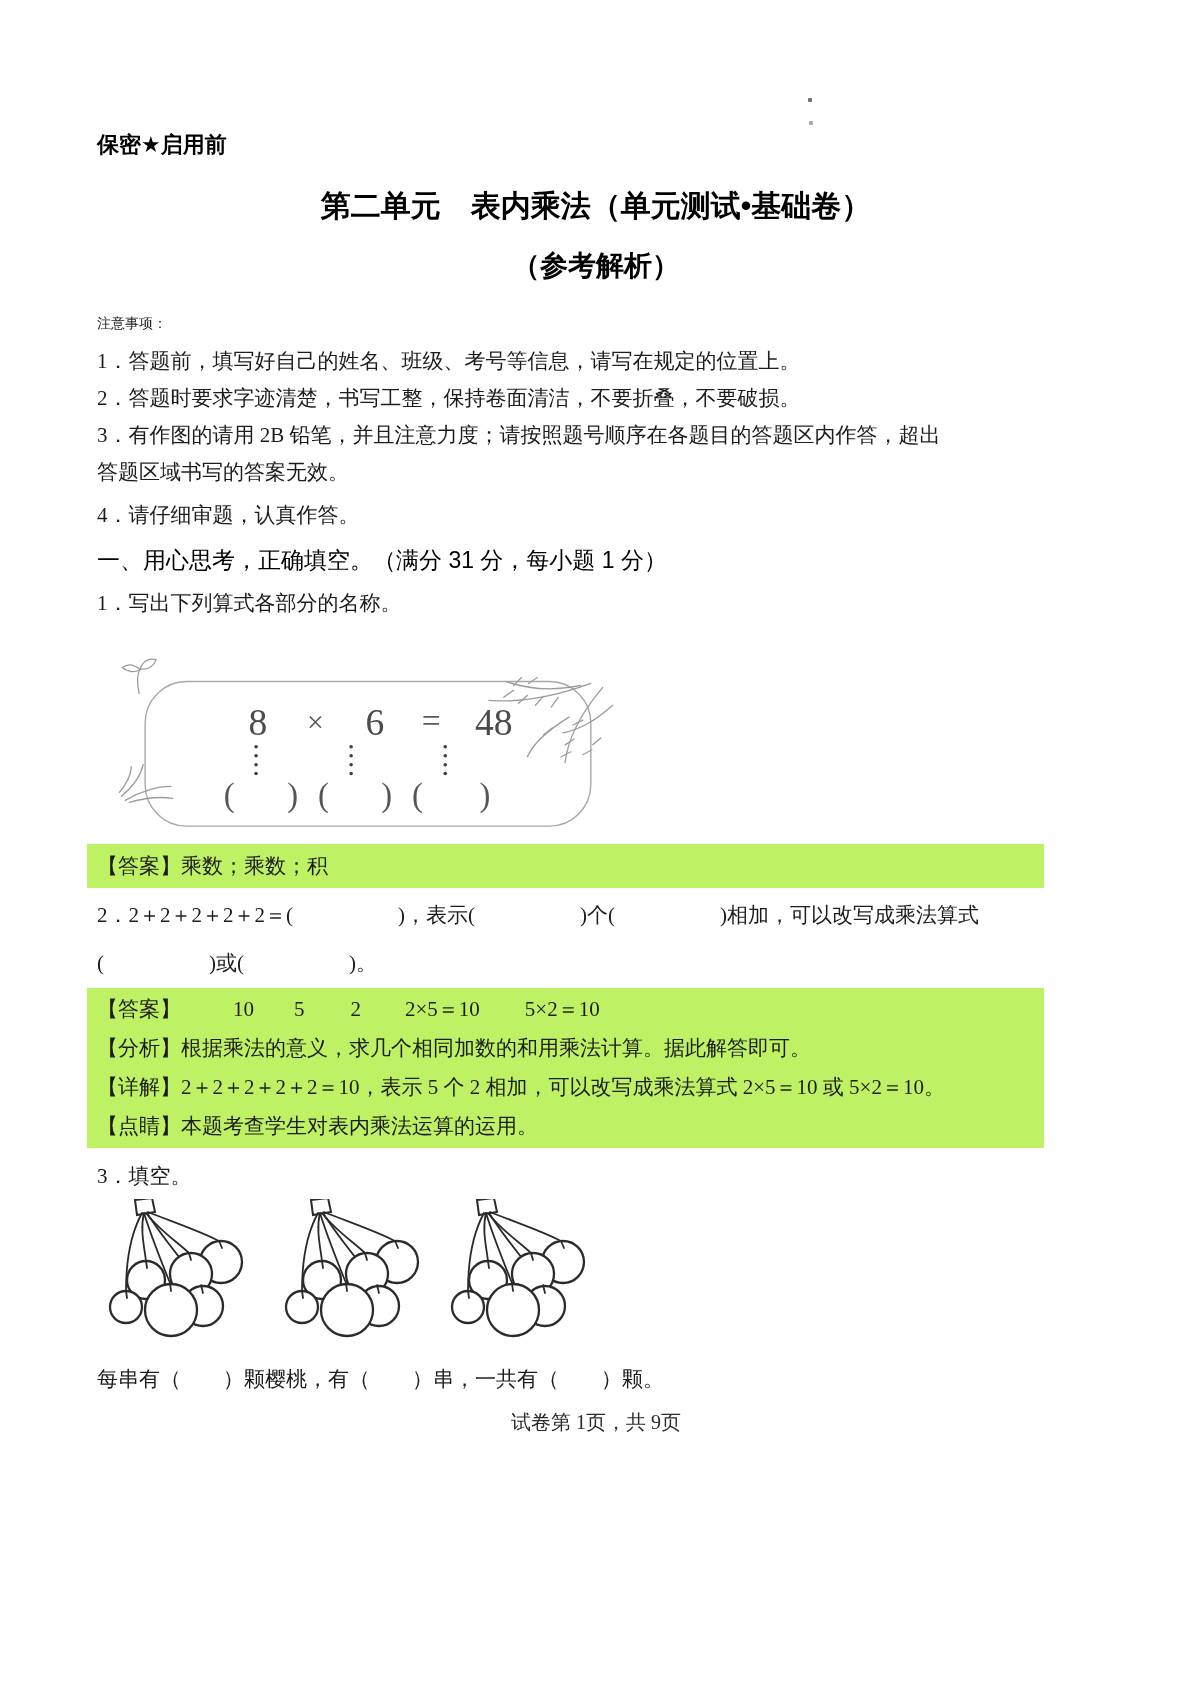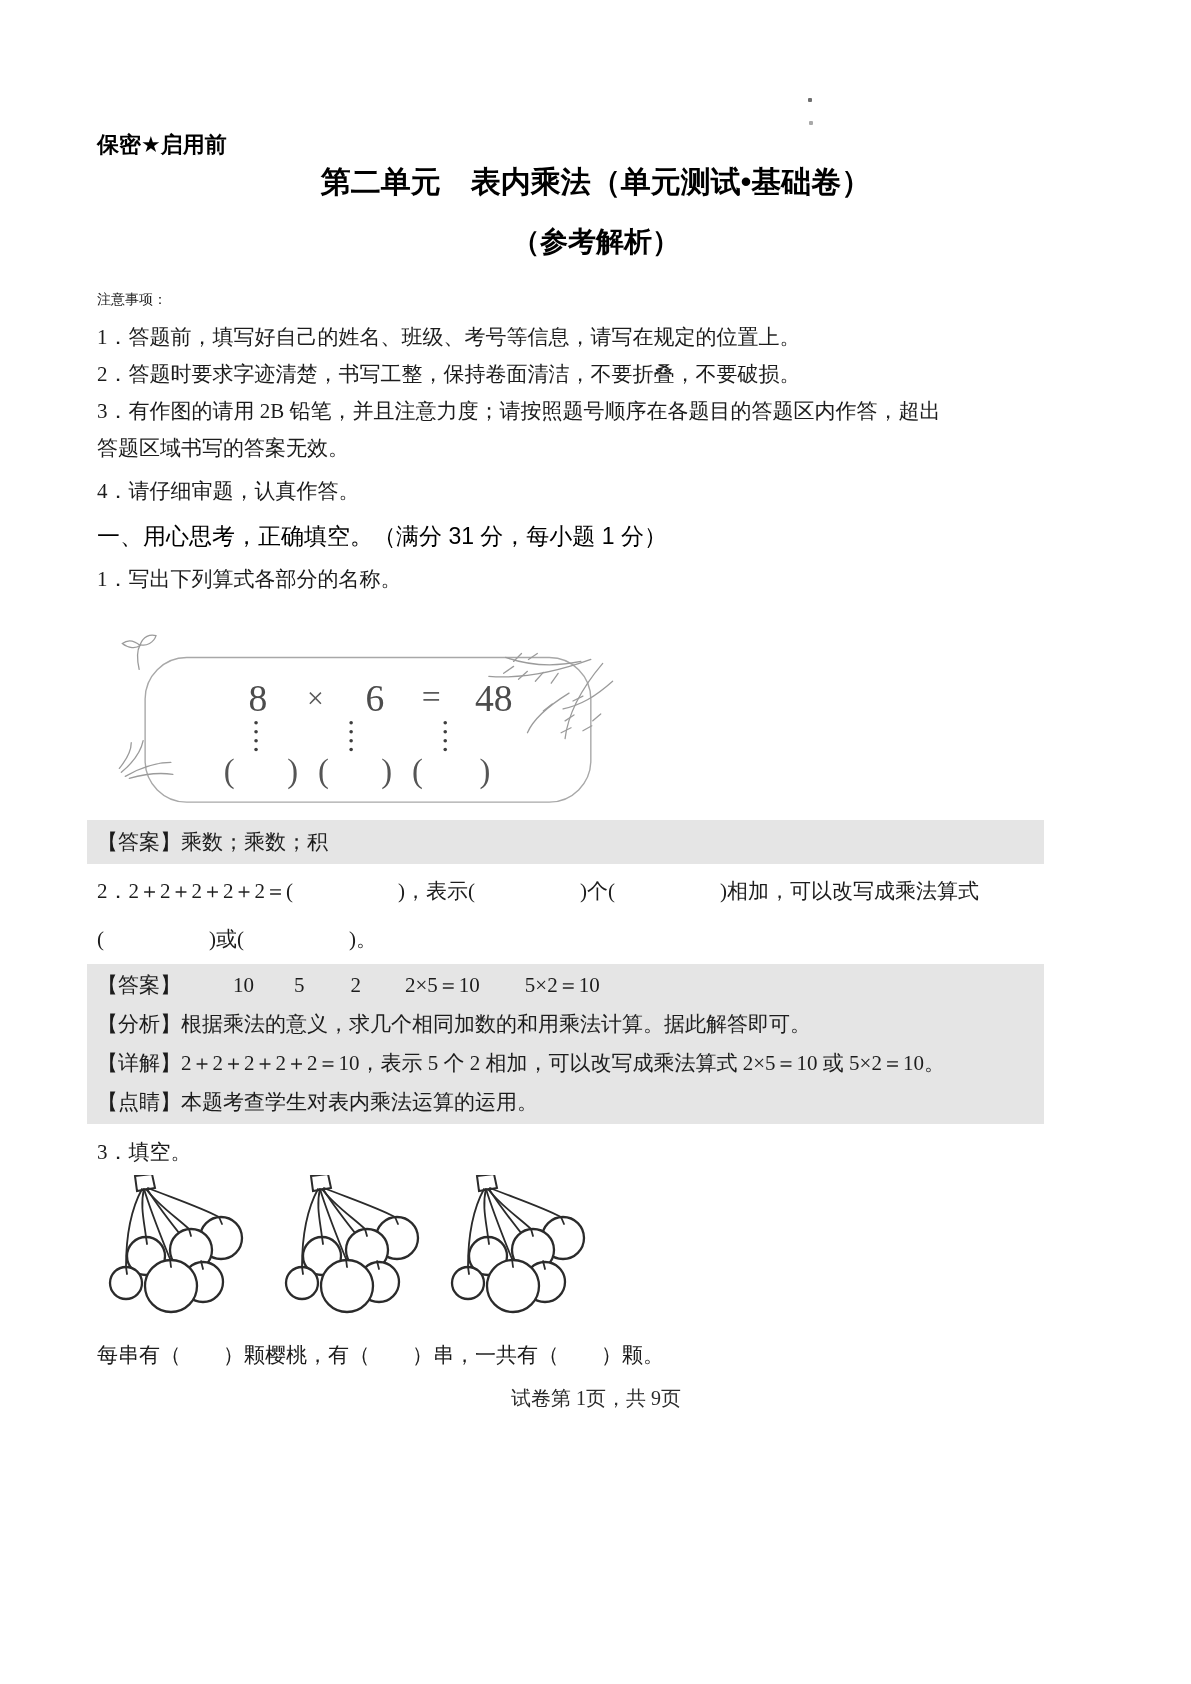--- a/index.html
+++ b/index.html
@@ -9,21 +9,21 @@
     color:#1c1c1c;
   }
   .content { position:absolute; left:97px; top:0; width:998px; }
   p { margin:0; white-space:pre-wrap; }
 
   .security {
     margin-top:132px; font-family:"Liberation Sans","DejaVu Sans",sans-serif;
     font-weight:700; font-size:22px; line-height:26px; color:#000;
   }
   .title {
-    margin-top:4px; text-align:center; color:#000;
+    margin-top:28px; text-align:center; color:#000;
     font-family:"Liberation Sans","DejaVu Sans",sans-serif;
     font-weight:700; font-size:30px; line-height:40px;
   }
   .subtitle {
     margin-top:21px; text-align:center; color:#000;
     font-family:"Liberation Sans","DejaVu Sans",sans-serif;
     font-weight:700; font-size:28px; line-height:38px;
   }
   .notice-head { margin-top:24px; font-size:14px; line-height:30px; }
   .notice-line { margin-top:7px; font-size:21px; line-height:30px; }
@@ -35,21 +35,21 @@
   }
   .q-line { margin-top:12px; font-size:21px; line-height:30px; }
   .q-line.cont { margin-top:18px; }
   .q-line.q3t { margin-top:13px; }
 
   .figure1 { display:block; margin:8px 0 0 8px; width:520px; height:208px; }
   .figure2 { display:block; margin:8px 0 0 0; width:520px; height:152px; }
 
   .answer-block {
     margin:10px -10px 0 -10px; padding:2px 10px;
-    background:#e5e5e5;
+    background:#bef264;
   }
   .answer-block p { font-size:21px; line-height:40px; }
   .answer-block.b2 p { line-height:39px; }
 
   .ans-item { display:inline-block; }
   .ans-item.i1 { margin-left:52px; }
   .ans-item.i2 { margin-left:40px; }
   .ans-item.i3 { margin-left:46px; }
   .ans-item.i4 { margin-left:44px; }
   .ans-item.i5 { margin-left:45px; }

